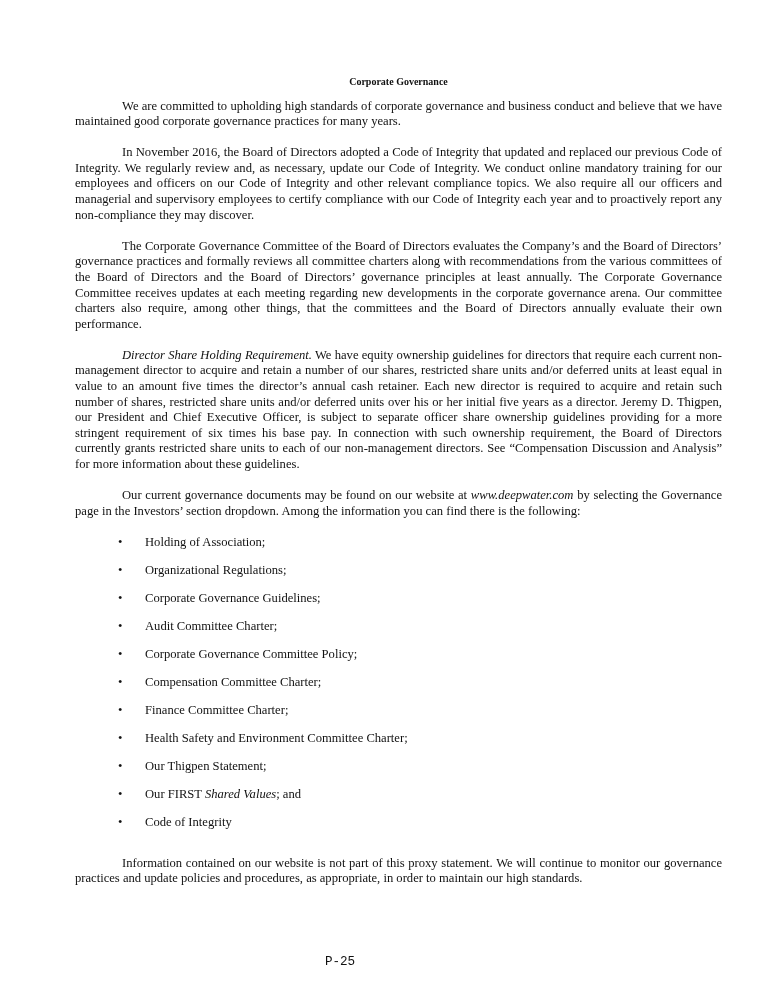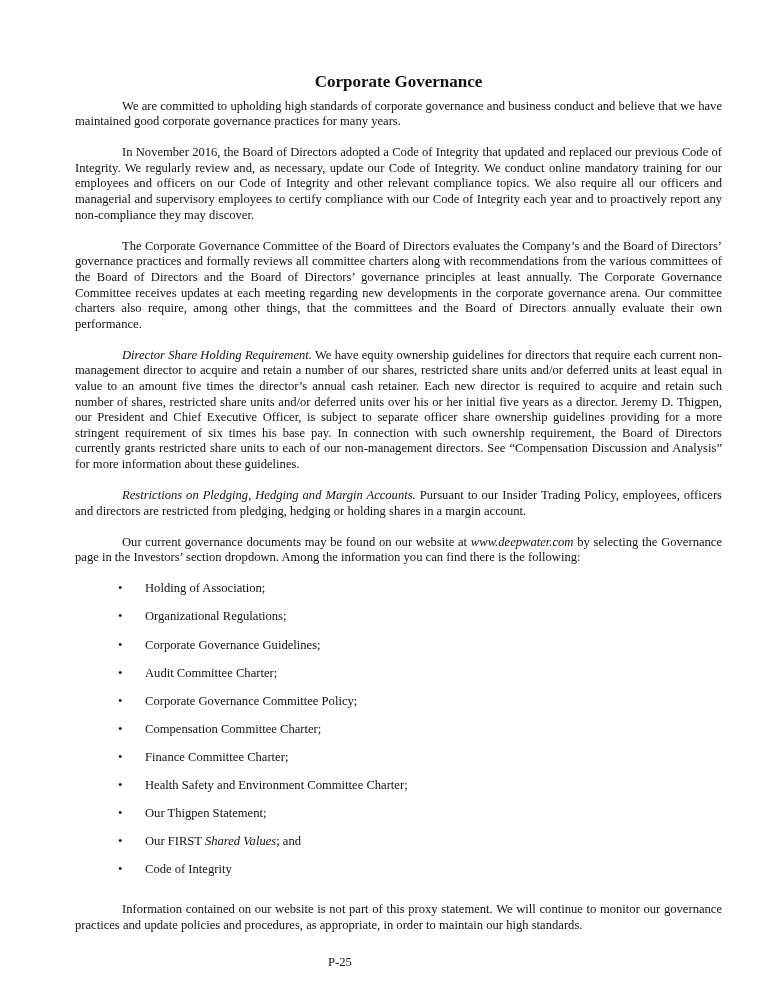--- a/index.html
+++ b/index.html
@@ -1,40 +1,39 @@
 <!DOCTYPE html>
 <html><head>
 <meta charset="utf-8">
 <style>
   html, body { margin: 0; padding: 0; background: #ffffff; }
   body { width: 768px; height: 997px; position: relative; overflow: hidden;
          font-family: "Liberation Serif", "DejaVu Serif", serif; color: #111; }
   .page { position: absolute; left: 75px; top: 74px; width: 647px; font-size: 12.6px; line-height: 15.6px; }
-  .title { text-align: center; font-weight: bold; margin: 0 0 9px 0; font-size: 17px; }
+  .title { text-align: center; font-weight: bold; margin: 0 0 9px 0; font-size: 10px; }
   p { margin: 0 0 15.5px 0; text-align: justify; text-indent: 47px; }
   p.last-para { margin-top: 25px; }
   ul { list-style: none; margin: 0; padding: 0; }
   ul li { position: relative; padding-left: 70px; height: 15.6px; margin-bottom: 12.45px; }
   ul li .bullet { position: absolute; left: 43px; top: 0; }
   ul li:last-child { margin-bottom: 0; }
-  .page-num { position: absolute; left: 0; width: 680px; top: 955px; text-align: center; font-size: 12.6px; }
+  .page-num { position: absolute; left: 0; width: 680px; top: 955px; text-align: center; font-size: 12.6px; font-family: Liberation Mono, monospace; }
 </style>
 </head>
 <body>
 
 <div class="page">
   <div class="title">Corporate Governance</div>
 
   <p>We are committed to upholding high standards of corporate governance and business conduct and believe that we have maintained good corporate governance practices for many years.</p>
   <p>In November 2016, the Board of Directors adopted a Code of Integrity that updated and replaced our previous Code of Integrity. We regularly review and, as necessary, update our Code of Integrity. We conduct online mandatory training for our employees and officers on our Code of Integrity and other relevant compliance topics. We also require all our officers and managerial and supervisory employees to certify compliance with our Code of Integrity each year and to proactively report any non-compliance they may discover.</p>
   <p>The Corporate Governance Committee of the Board of Directors evaluates the Company’s and the Board of Directors’ governance practices and formally reviews all committee charters along with recommendations from the various committees of the Board of Directors and the Board of Directors’ governance principles at least annually. The Corporate Governance Committee receives updates at each meeting regarding new developments in the corporate governance arena. Our committee charters also require, among other things, that the committees and the Board of Directors annually evaluate their own performance.</p>
 
   <p><em>Director Share Holding Requirement.</em><span> We have equity ownership guidelines for directors that require each current non-management director to acquire and retain a number of our shares, restricted share units and/or deferred units at least equal in value to an amount five times the director’s annual cash retainer. Each new director is required to acquire and retain such number of shares, restricted share units and/or deferred units over his or her initial five years as a director. Jeremy D. Thigpen, our President and Chief Executive Officer, is subject to separate officer share ownership guidelines providing for a more stringent requirement of six times his base pay. In connection with such ownership requirement, the Board of Directors currently grants restricted share units to each of our non-management directors. See “Compensation Discussion and Analysis” for more information about these guidelines.</span></p>
 
-  <p><em>Restrictions on Pledging, Hedging and Margin Accounts.</em><span> Pursuant to our Insider Trading Policy, employees, officers and directors are restricted from pledging, hedging or holding shares in a margin account.</span></p>
 
   <p><span>Our current governance documents may be found on our website at </span><em>www.deepwater.com</em><span> by selecting the Governance page in the Investors’ section dropdown. Among the information you can find there is the following:</span></p>
 
   <ul id="doc-list">
       <li><span class="bullet">•</span><span>Holding of Association;</span></li>
       <li><span class="bullet">•</span><span>Organizational Regulations;</span></li>
       <li><span class="bullet">•</span><span>Corporate Governance Guidelines;</span></li>
       <li><span class="bullet">•</span><span>Audit Committee Charter;</span></li>
       <li><span class="bullet">•</span><span>Corporate Governance Committee Policy;</span></li>
       <li><span class="bullet">•</span><span>Compensation Committee Charter;</span></li>

